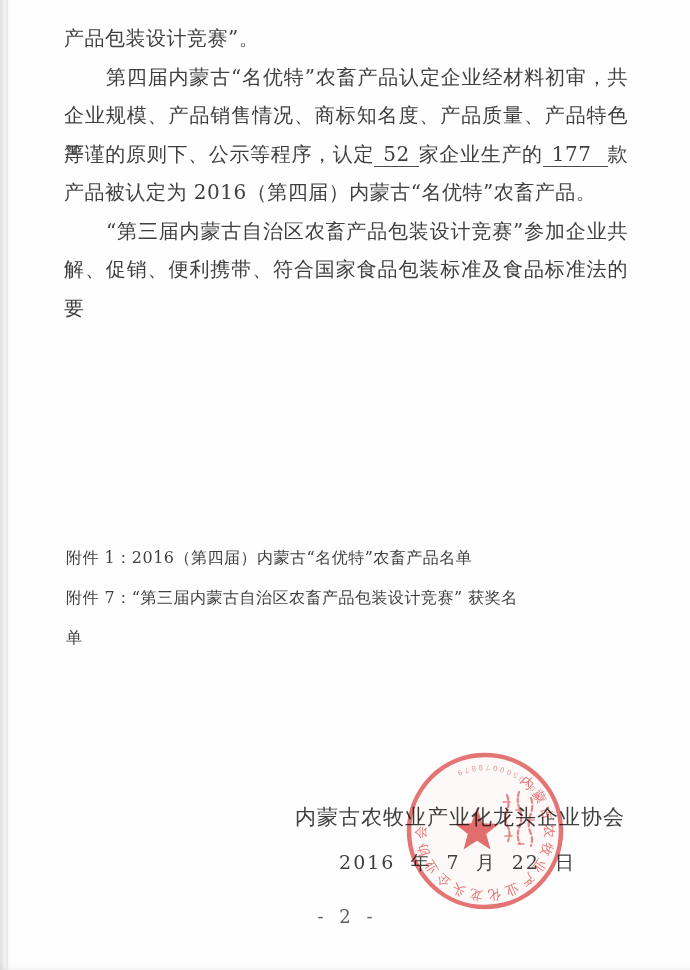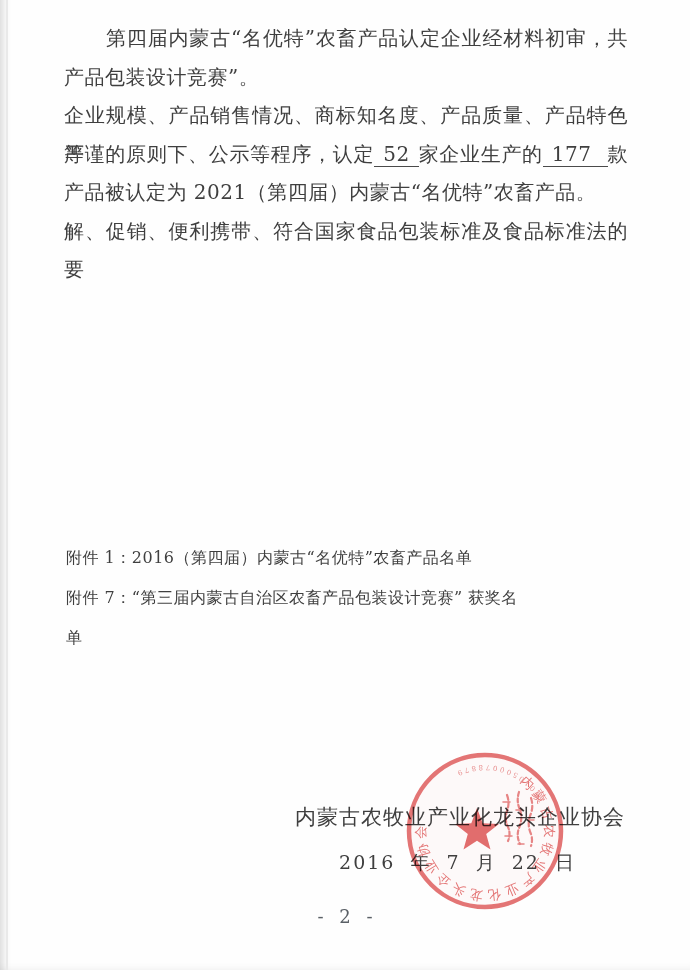--- a/index.html
+++ b/index.html
@@ -40,25 +40,26 @@
   .seal svg{width:100%;height:100%;}
   .seal text{font-family:"DejaVu Serif","Liberation Serif",serif;}
 </style>
 </head>
 <body>
 
 <div class="page">
   <div class="scan-edge"></div>
 
   <div class="body-text" id="body-text">
+      <div class="bline"><span>产品包装设计竞赛”。</span></div>
       <div class="bline fill indent"><span>第四届内蒙古“名优特”农畜产品认定企业经材料初审，共</span></div>
-      <div class="bline"><span>产品包装设计竞赛”。</span></div>
       <div class="bline fill"><span>企业规模、产品销售情况、商标知名度、产品质量、产品特色等</span></div>
       <div class="bline fill"><span>严谨的原则下、公示等程序，认定</span><span class="useg"> 52 </span><span>家企业生产的</span><span class="useg"> 177  </span><span>款</span></div>
-      <div class="bline"><span>产品被认定为 2021（第四届）内蒙古“名优特”农畜产品。</span></div>
+      <div class="bline"><span>产品被认定为 2016（第四届）内蒙古“名优特”农畜产品。</span></div>
+      <div class="bline fill indent"><span>“第三届内蒙古自治区农畜产品包装设计竞赛”参加企业共</span></div>
       <div class="bline fill"><span>解、促销、便利携带、符合国家食品包装标准及食品标准法的要</span></div>
     </div>
 
   <div class="attachments" id="attachments">
       <div class="aline">附件 1：2016（第四届）内蒙古“名优特”农畜产品名单</div>
       <div class="aline">附件 7：“第三届内蒙古自治区农畜产品包装设计竞赛” 获奖名</div>
       <div class="aline">单</div>
     </div>
 
   <div class="signature-block">

